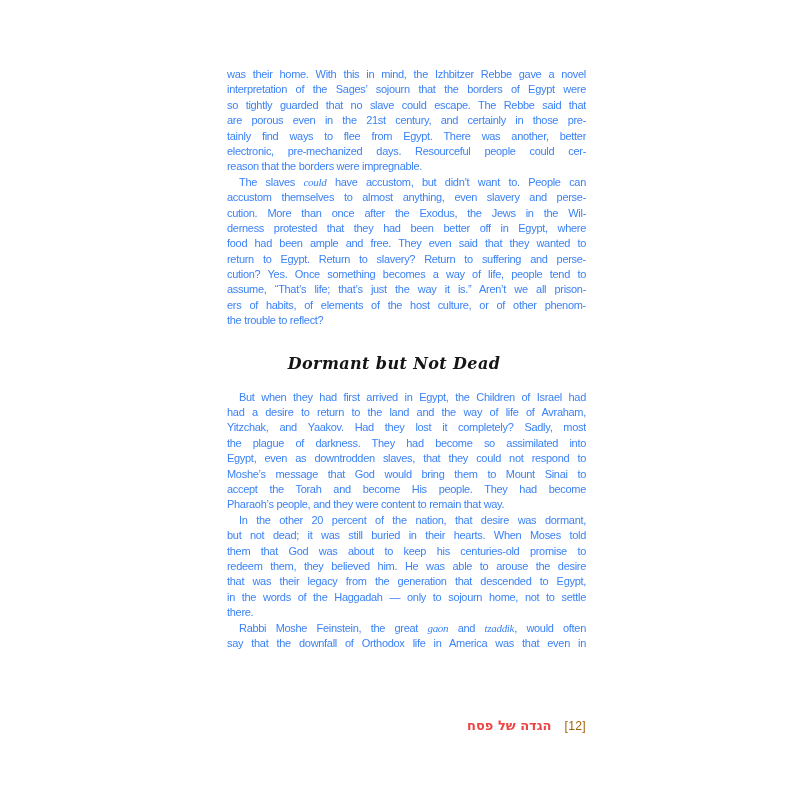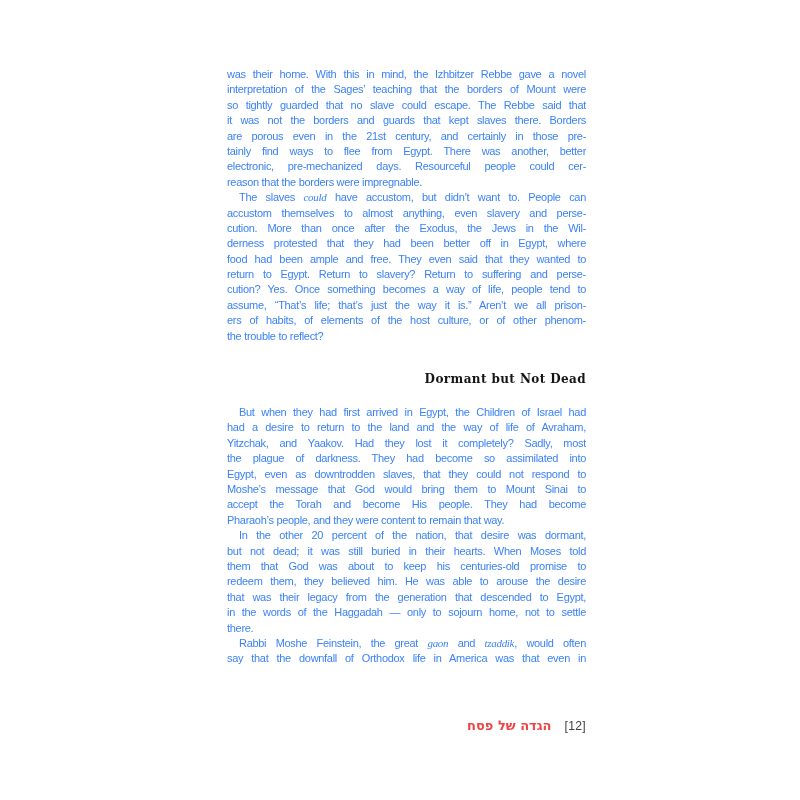--- a/index.html
+++ b/index.html
@@ -35,24 +35,25 @@
     margin-left: 25px;
   }
   .line.lastline { text-align-last: left; }
   .line.indent { text-indent: 12px; }
   .line em { font-style: italic; font-family: Liberation Serif, serif; }
   .section-heading {
     margin-top: 25px;
     margin-bottom: 16px;
     height: 20px;
     line-height: 20px;
-    text-align: right;
+    text-align: center;
     font-family: "DejaVu Serif", serif;
     font-weight: bold;
-    font-size: 12px;
+    font-style: italic;
+    font-size: 16px;
     letter-spacing: 0.4px;
     color: #151515;
   }
   .page-footer {
     position: absolute;
     left: 202px;
     top: 717px;
     width: 384px;
     height: 16px;
     line-height: 16px;
@@ -65,34 +66,33 @@
     font-size: 13px;
     color: #ef4444;
     unicode-bidi: isolate;
     direction: rtl;
   }
   .footer-pagenum {
     display: inline-block;
     margin-left: 13px;
     font-size: 12.2px;
     letter-spacing: 0.3px;
-    color: #404040;
+    color: #a16207;
   }
 </style>
 </head>
 <body>
 
 <div class="scan-page">
 
   <div class="text-block">
       <div class="paragraph">
         <div class="line"><span>was their home. With this in mind, the Izhbitzer Rebbe gave a novel</span></div>
-        <div class="line"><span>interpretation of the Sages’ teaching that the borders of Mount were</span></div>
+        <div class="line"><span>interpretation of the Sages’ sojourn that the borders of Egypt were</span></div>
         <div class="line"><span>so tightly guarded that no slave could escape. The Rebbe said that</span></div>
-        <div class="line"><span>it was not the borders and guards that kept slaves there. Borders</span></div>
         <div class="line"><span>are porous even in the 21st century, and certainly in those pre-</span></div>
         <div class="line"><span>tainly find ways to flee from Egypt. There was another, better</span></div>
         <div class="line"><span>electronic, pre-mechanized days. Resourceful people could cer-</span></div>
         <div class="line lastline"><span>reason that the borders were impregnable.</span></div>
       </div>
       <div class="paragraph">
         <div class="line indent"><span>The slaves </span><em>could</em><span> have accustom, but didn’t want to. People can</span></div>
         <div class="line"><span>accustom themselves to almost anything, even slavery and perse-</span></div>
         <div class="line"><span>cution. More than once after the Exodus, the Jews in the Wil-</span></div>
         <div class="line"><span>derness protested that they had been better off in Egypt, where</span></div>

